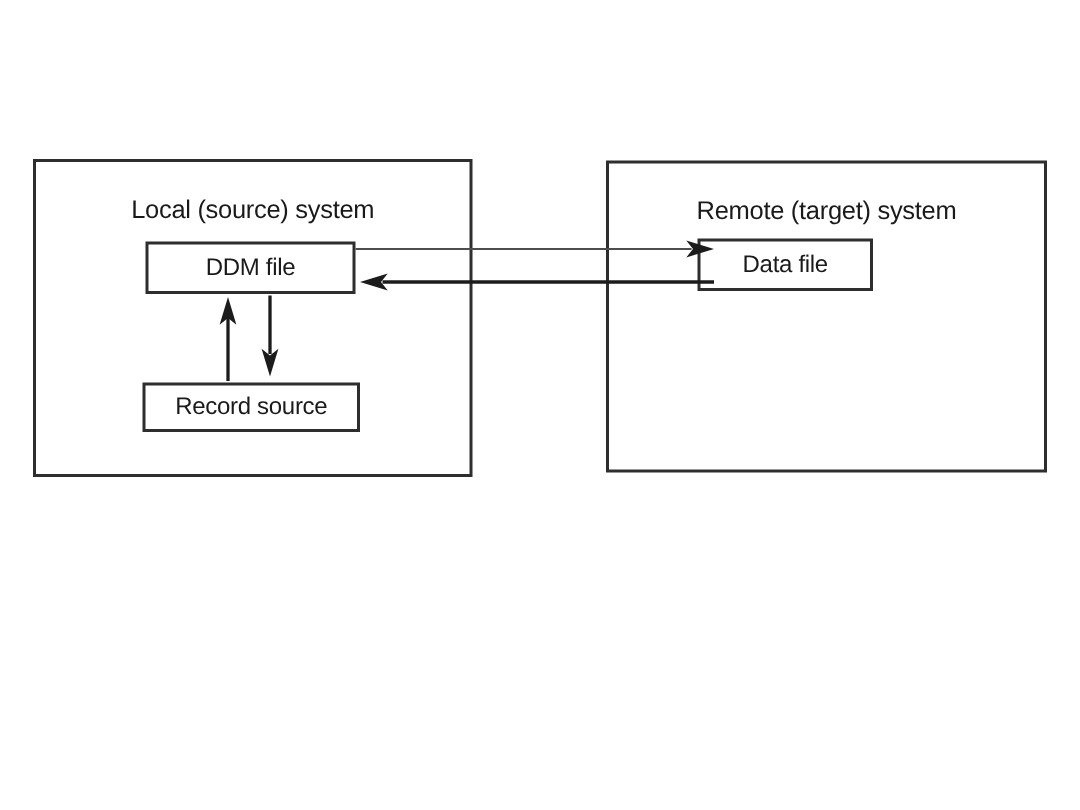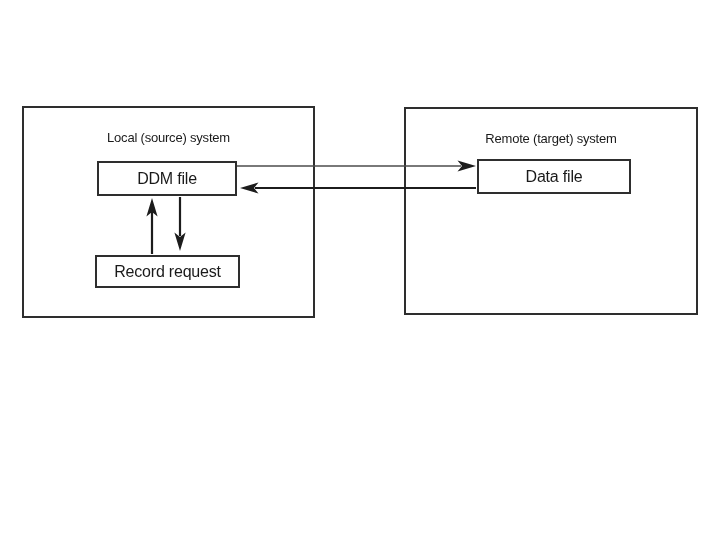--- a/index.html
+++ b/index.html
@@ -23,38 +23,38 @@
     border:2px solid var(--border);
     background:transparent;
     box-sizing:border-box;
     z-index:1;
   }
   .sys-box.local{left:22px;top:106px;width:293px;height:212px;}
   .sys-box.remote{left:404px;top:107px;width:294px;height:208px;}
   .sys-title{
     position:absolute;left:0;right:0;top:22px;
     text-align:center;
-    font-size:13px;
+    font-size:17px;
     letter-spacing:-0.2px;
     white-space:nowrap;
   }
   .node{
     position:absolute;
     border:2px solid var(--border);
     background:#ffffff;
     box-sizing:border-box;
     display:flex;align-items:center;justify-content:center;
     font-size:16px;
     letter-spacing:-0.2px;
     z-index:2;
     white-space:nowrap;
   }
   .node.ddm{left:73px;top:53px;width:140px;height:35px;}
   .node.record{left:71px;top:147px;width:145px;height:33px;}
-  .node.data{left:71px;top:50px;width:154px;height:35px;}
+  .node.data{left:59px;top:50px;width:117px;height:35px;}
   .arrows{
     position:absolute;left:0;top:0;width:720px;height:540px;
     z-index:5;
     pointer-events:none;
   }
   .arrows line.thick{stroke:var(--line);stroke-width:2.2;}
   .arrows line.thin{stroke:var(--thin-line);stroke-width:1.4;}
   .arrows polygon.head{fill:var(--line);stroke:none;}
 </style>
 </head>
@@ -80,21 +80,21 @@
       <polygon class="head" points="180,251 174.4,232.5 180,237 185.6,232.5"></polygon>
     </g>
   </svg>
 
   <div class="sys-box local">
     <div class="sys-title">Local (source) system</div>
     <div class="node ddm">
       <span>DDM file</span>
     </div>
     <div class="node record">
-      <span>Record request</span>
+      <span>Record source</span>
     </div>
   </div>
 
   <div class="sys-box remote">
     <div class="sys-title">Remote (target) system</div>
     <div class="node data">
       <span>Data file</span>
     </div>
   </div>
 

